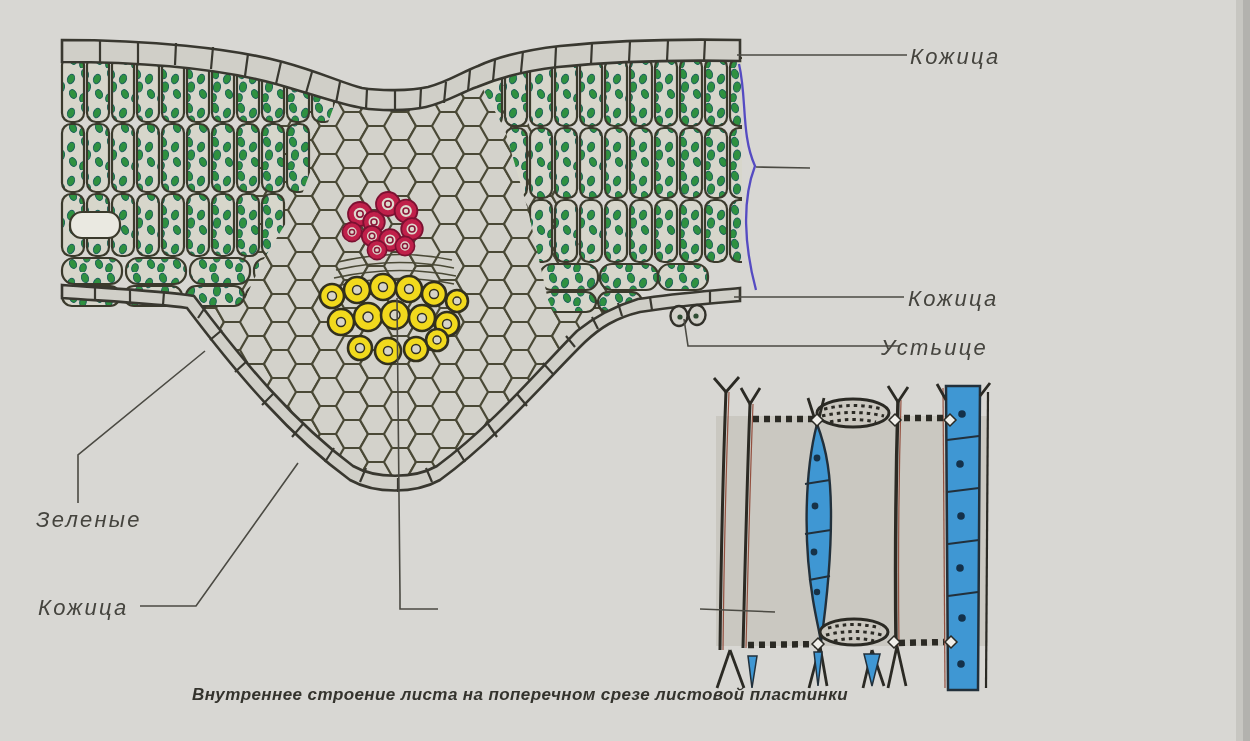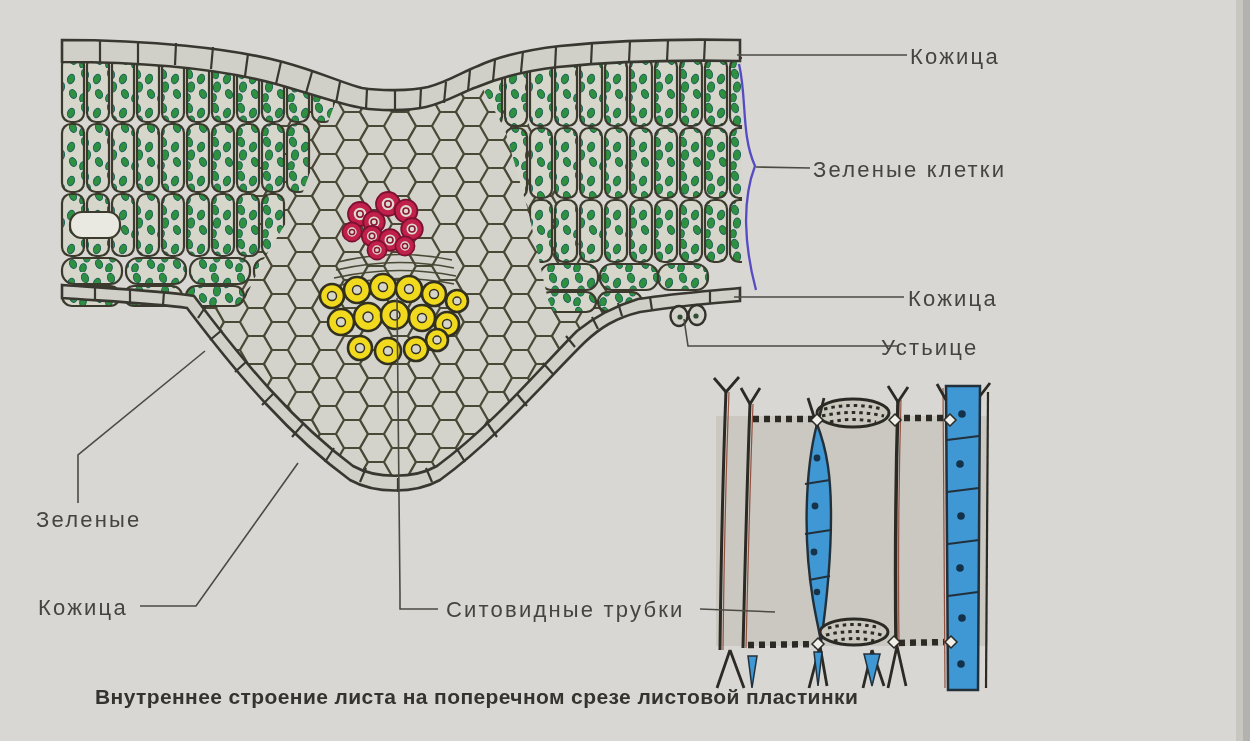--- a/index.html
+++ b/index.html
@@ -1,21 +1,21 @@
 <!DOCTYPE html>
 <html><head>
 <meta charset="utf-8">
 <style>
   html,body{margin:0;padding:0;background:#b7b6b2;}
   .page{position:relative;width:1250px;height:741px;background:#d8d7d3;overflow:hidden;
-        font-family:"Liberation Sans",sans-serif;}
+        font-family:"Liberation Sans",sans-serif;font-style:italic;}
   .figure-svg{position:absolute;left:0;top:0;}
   .lbl{position:absolute;color:#45443e;font-size:22px;letter-spacing:2.2px;white-space:nowrap;}
-  .caption{position:absolute;left:95px;top:685px;width:850px;text-align:left;
-           font-size:21px;font-weight:700;color:#34332d;letter-spacing:0.4px;white-space:nowrap;}
+  .caption{position:absolute;left:95px;top:685px;width:850px;text-align:center;
+           font-size:17px;font-weight:700;color:#34332d;letter-spacing:0.4px;white-space:nowrap;}
 </style>
 </head>
 <body>
 
 <div class="page">
 
 <svg class="figure-svg" width="1250" height="741" viewBox="0 0 1250 741">
   <defs>
     <pattern id="dots" patternUnits="userSpaceOnUse" width="26" height="34">
       <rect width="26" height="34" fill="#d7d6cb"></rect>
@@ -344,22 +344,20 @@
     <path d="M140,606 L196,606 L298,463"></path>
     <path d="M397,298 L400,594 L400,609 L438,609"></path>
     <path d="M700,609 L775,612"></path>
   </g>
 
   <rect x="1236" y="0" width="7" height="741" fill="#c7c6c1"></rect>
   <rect x="1243" y="0" width="7" height="741" fill="#b3b2ae"></rect>
 </svg>
 
 <span class="lbl" style="left:910px;top:44px">Кожица</span>
-<span class="lbl" style="left:813px;top:157px">Зеленые клетки</span>
 <span class="lbl" style="left:908px;top:286px">Кожица</span>
 <span class="lbl" style="left:881px;top:335px">Устьице</span>
 <span class="lbl" style="left:36px;top:507px">Зеленые</span>
 <span class="lbl" style="left:38px;top:595px">Кожица</span>
-<span class="lbl" style="left:446px;top:597px">Ситовидные трубки</span>
 
 <div class="caption">Внутреннее строение листа на поперечном срезе листовой пластинки</div>
 
 </div>
 
 </body></html>

